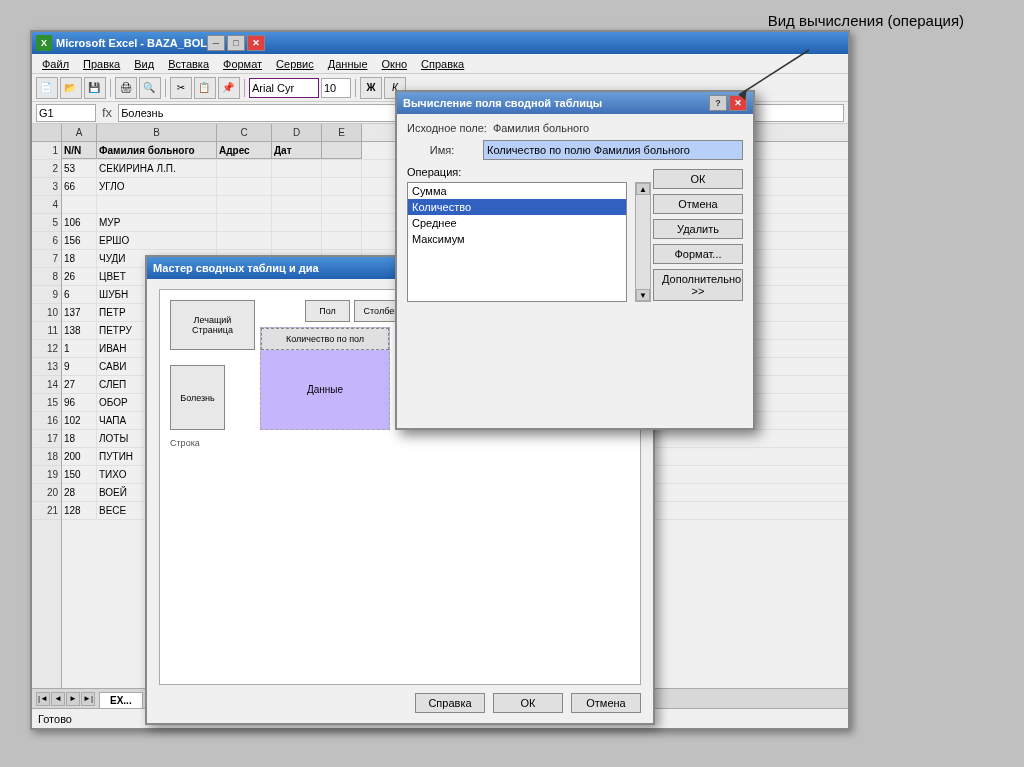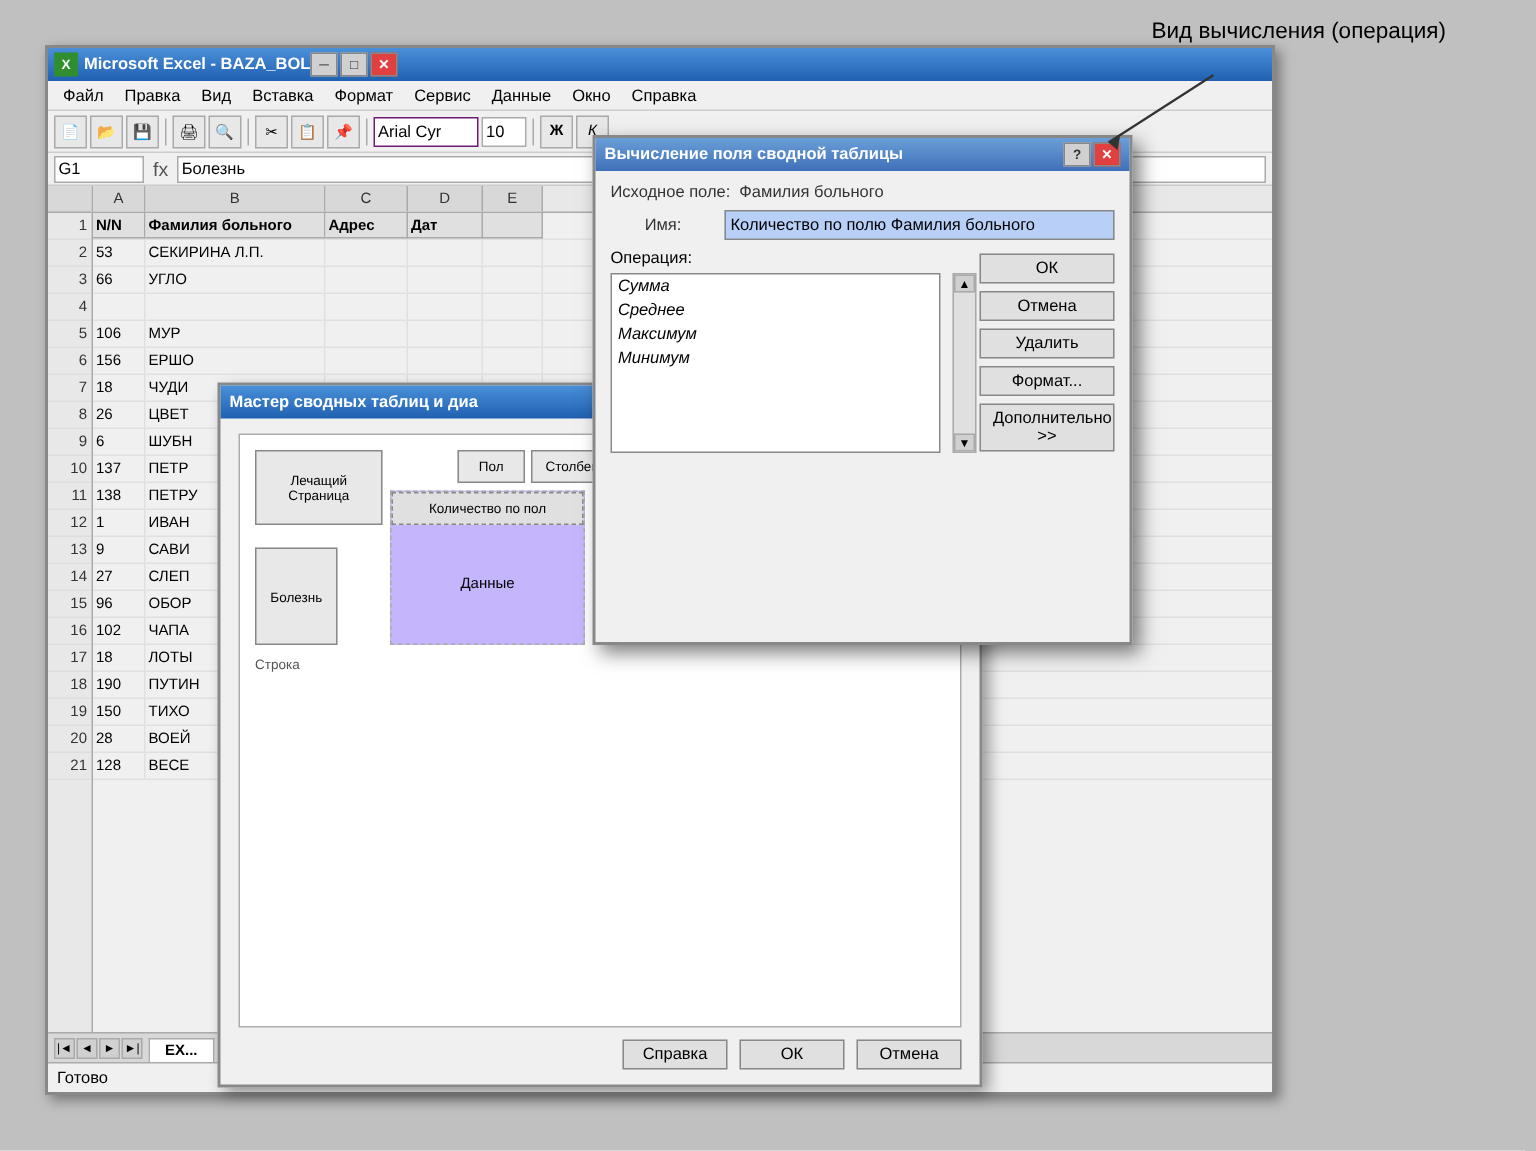--- a/index.html
+++ b/index.html
@@ -91,20 +91,21 @@
       display: flex;
       align-items: center;
       padding: 0 4px;
       border-bottom: 1px solid #ccc;
       font-size: 11px;
       gap: 2px;
     }
     .menu-item {
       padding: 2px 6px;
       cursor: pointer;
+      text-decoration: underline;
     }
 
     
     .excel-toolbar {
       background: #f0f0f0;
       height: 28px;
       display: flex;
       align-items: center;
       padding: 2px 4px;
       border-bottom: 1px solid #ccc;
@@ -697,21 +698,21 @@
           <div class="grid-cell col-rest"></div>
         </div>
         <div class="grid-row">
           <div class="grid-cell col-a">18</div>
           <div class="grid-cell col-b">ЛОТЫ</div>
           <div class="grid-cell col-c"></div>
           <div class="grid-cell col-d"></div>
           <div class="grid-cell col-rest"></div>
         </div>
         <div class="grid-row">
-          <div class="grid-cell col-a">190</div>
+          <div class="grid-cell col-a">200</div>
           <div class="grid-cell col-b">ПУТИН</div>
           <div class="grid-cell col-c"></div>
           <div class="grid-cell col-d"></div>
           <div class="grid-cell col-rest"></div>
         </div>
         <div class="grid-row">
           <div class="grid-cell col-a">150</div>
           <div class="grid-cell col-b">ТИХО</div>
           <div class="grid-cell col-c"></div>
           <div class="grid-cell col-d"></div>
@@ -820,26 +821,26 @@
       <span class="calc-value">Фамилия больного</span>
     </div>
 
     <div class="calc-row">
       <span class="calc-label">Имя:</span>
       <input class="calc-input" type="text" style="width: 220px;" value="Количество по полю Фамилия больного">
     </div>
 
     <div class="operation-label">Операция:</div>
 
-    <div style="display:flex; gap:8px;font-style:italic;">
+    <div style="display:flex; gap:8px;">
       <div class="operation-list">
         <div class="op-item">Сумма</div>
+        <div class="op-item selected">Количество</div>
         <div class="op-item">Среднее</div>
         <div class="op-item">Максимум</div>
-        <div class="op-item">Минимум</div>
       </div>
       <div style="width:16px; display:flex; flex-direction:column; background:#e0e0e0; border:1px solid #aaa;">
         <div style="height:12px; background:#d0d0d0; border:1px solid #aaa; display:flex; align-items:center; justify-content:center; font-size:8px; cursor:pointer;">▲</div>
         <div style="flex:1;"></div>
         <div style="height:12px; background:#d0d0d0; border:1px solid #aaa; display:flex; align-items:center; justify-content:center; font-size:8px; cursor:pointer;">▼</div>
       </div>
     </div>
 
     <div class="calc-right-buttons">
       <button class="calc-btn">ОК</button>

